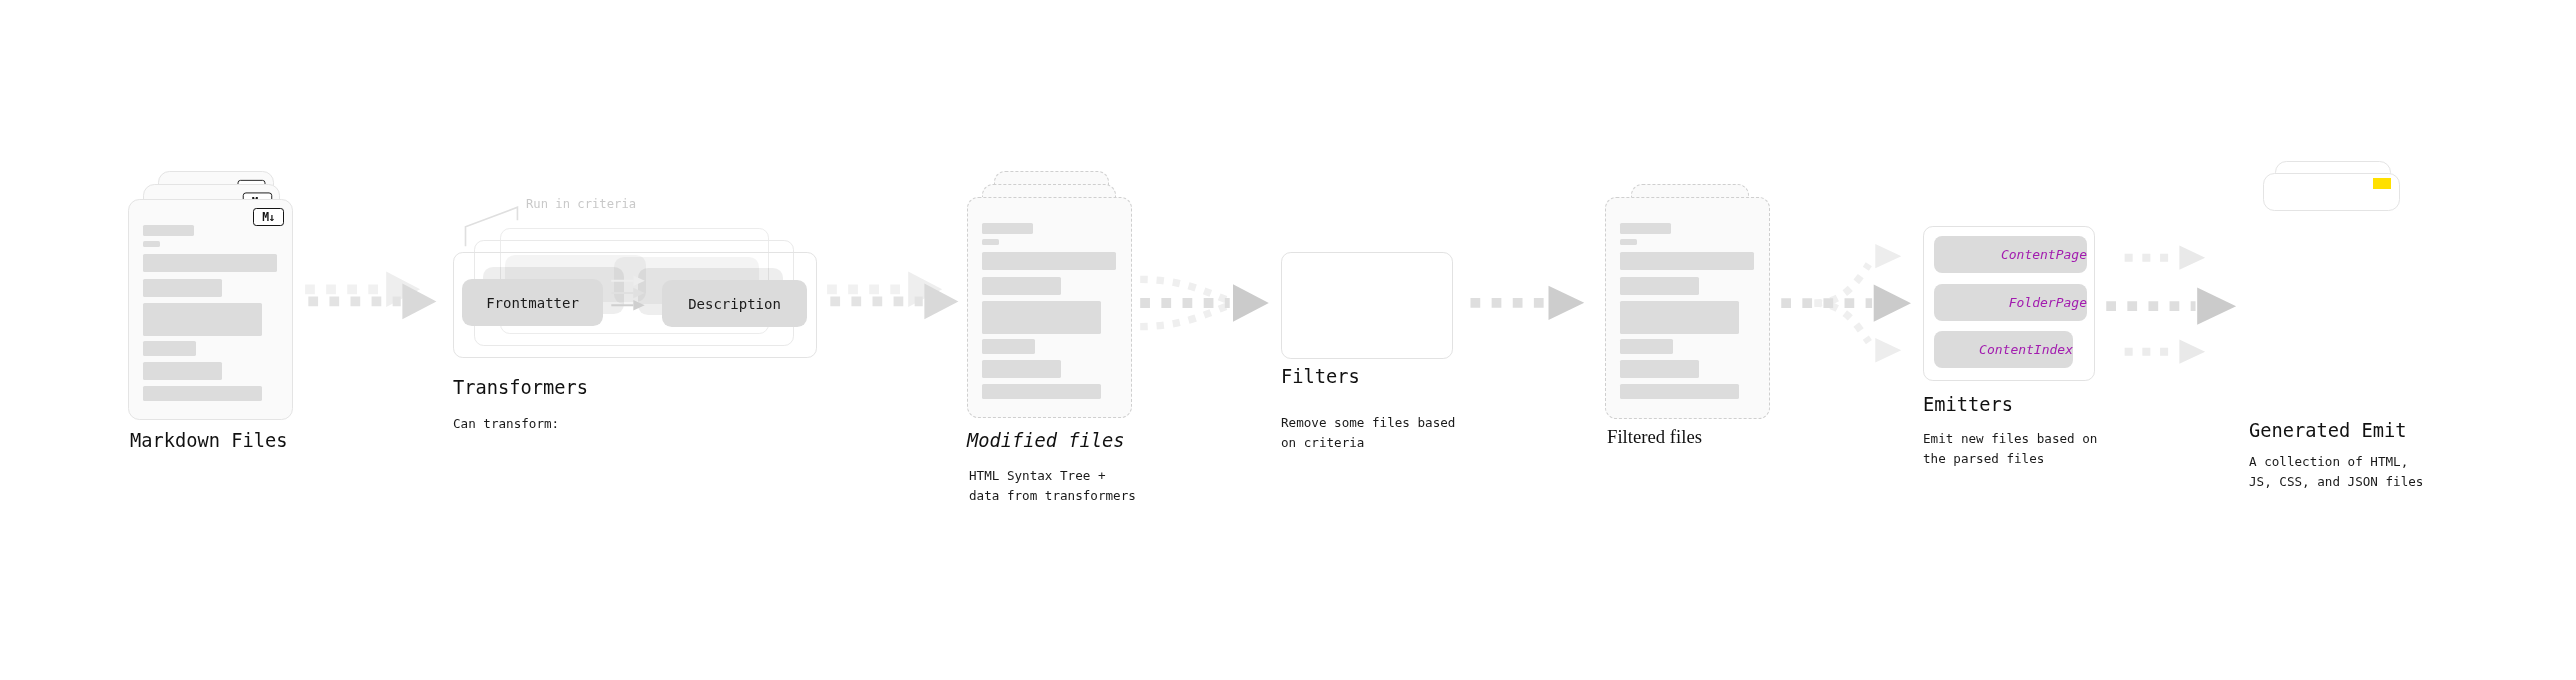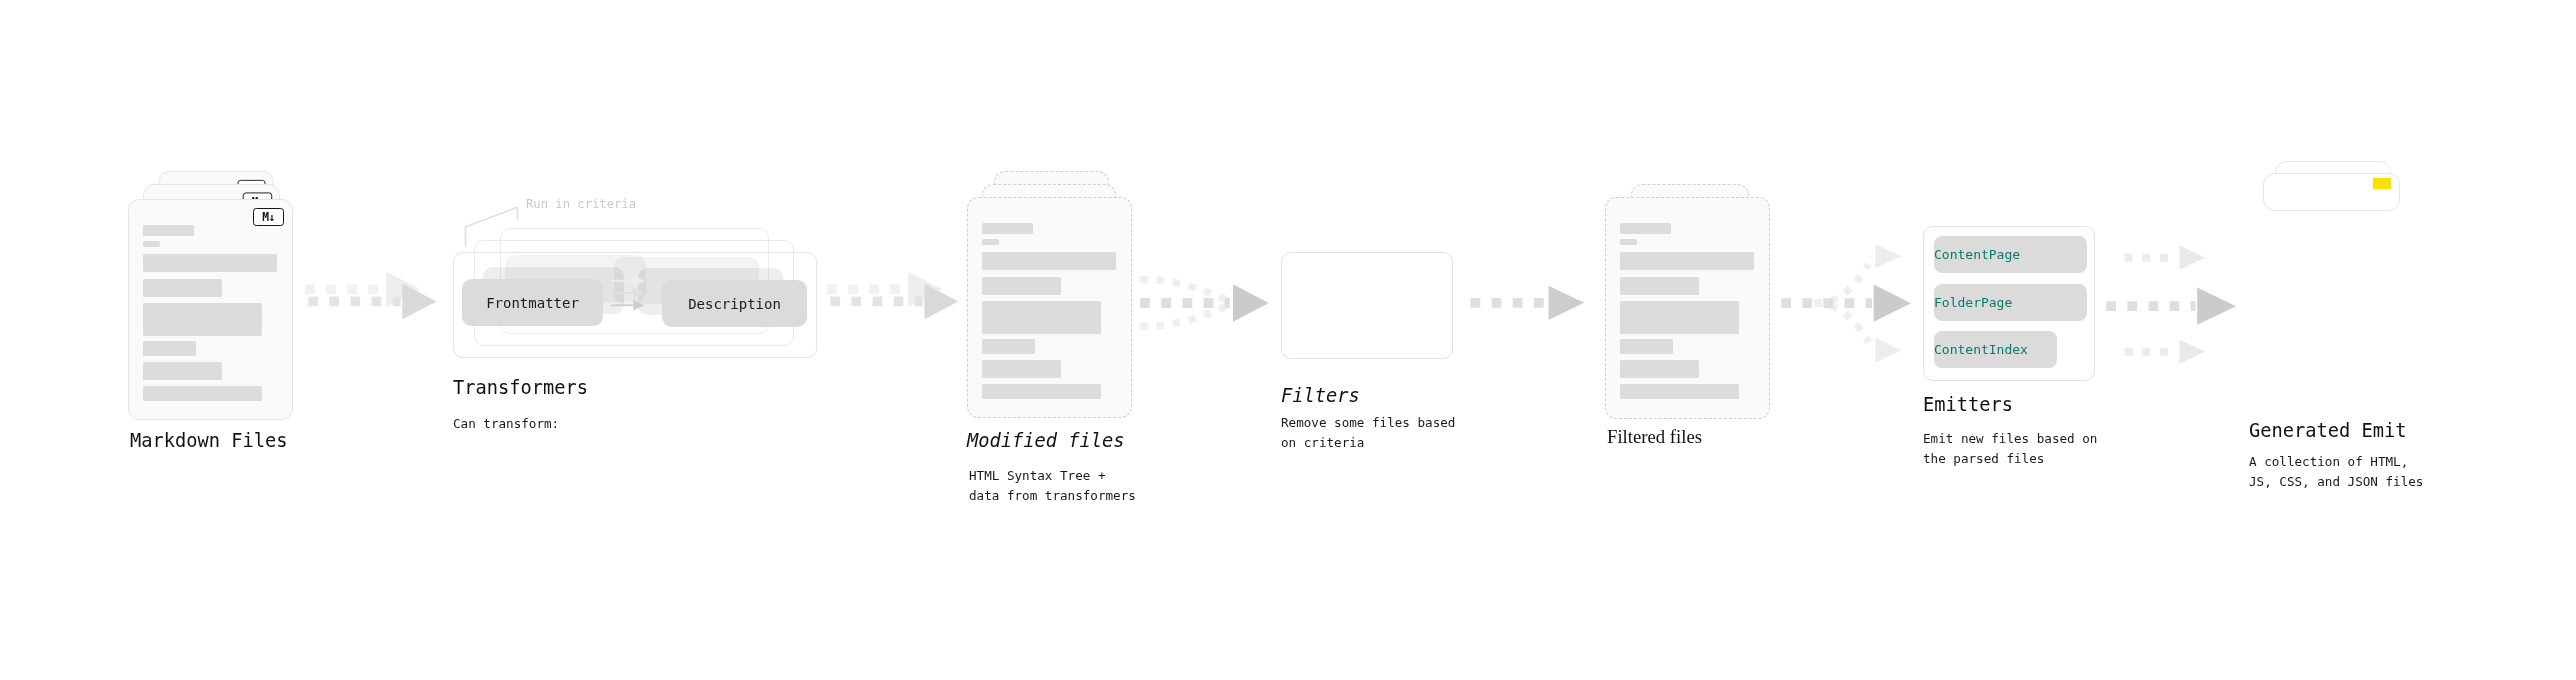--- a/index.html
+++ b/index.html
@@ -15,22 +15,22 @@
             border:1.6px solid #141414;border-radius:3.3px;display:flex;align-items:center;justify-content:center;
             font-size:11.4px;font-weight:bold;color:#141414;letter-spacing:-0.8px;}
   
   .tbox{position:absolute;border:1.6px solid #e5e5e5;border-radius:9.8px;background:transparent;}
   .pill{position:absolute;background:#dbdbdb;border-radius:9.8px;display:flex;align-items:center;justify-content:center;
         font-size:14px;color:#1b1b1b;}
   .ghost{position:absolute;border-radius:9.8px;}
   .g1{background:rgba(0,0,0,0.065);}
   .g2{background:rgba(0,0,0,0.045);}
   .panel{position:absolute;background:#ffffff;border:1.6px solid #e2e2e2;border-radius:9.8px;}
-  .pill-sm{position:absolute;background:#dbdbdb;border-radius:8.1px;display:flex;align-items:center;justify-content:flex-start;
-           font-size:13px;color:#0f766e;}
+  .pill-sm{position:absolute;background:#dbdbdb;border-radius:8.1px;display:flex;align-items:center;justify-content:flex-end;
+           font-size:13px;color:#a21caf;font-style:italic;}
   .title{position:absolute;font-size:18.7px;line-height:24.4px;font-weight:500;color:#111;white-space:nowrap;}
   .desc{position:absolute;font-size:12.6px;line-height:20.3px;color:#1a1a1a;white-space:pre-line;}
   .bullet{font-size:12.6px;line-height:22px;color:#1a1a1a;white-space:nowrap;}
   .note{position:absolute;font-size:12.2px;color:#c9c9c9;white-space:nowrap;}
   svg.arrow{position:absolute;overflow:visible;}
   
   .css-badge{position:absolute;top:15px;right:8.1px;width:18px;text-align:center;}
   .css-badge .txt{font-size:6.5px;font-weight:bold;color:#222;line-height:6.5px;display:block;}
   .css-badge .ubar{height:2.4px;background:#2962ff;margin-top:0.8px;border-radius:0.8px;}
   .js-badge{position:absolute;top:4.1px;right:8.1px;width:18px;height:10.6px;background:#ffe000;}
@@ -134,21 +134,21 @@
 data from transformers</div>
 
   <svg class="arrow" style="left:1132px;top:268px;" width="145" height="70" viewBox="0 0 178 86">
     <path d="M 10,14 C 60,14 88,28 116,39" fill="none" stroke="#efefef" stroke-width="9" stroke-dasharray="9 11"></path>
     <path d="M 10,72 C 60,72 88,58 116,47" fill="none" stroke="#efefef" stroke-width="9" stroke-dasharray="9 11"></path>
     <line x1="10" y1="43" x2="120" y2="43" stroke="#dedede" stroke-width="12" stroke-dasharray="12 14"></line>
     <polygon points="124,20 124,66 168,43" fill="#cbcbcb"></polygon>
   </svg>
 
   <div class="panel" style="left:1281px;top:252px;width:170px;height:105px;"></div>
-  <div class="title" style="left:1281px;top:384px;font-style:italic;">Filters</div>
+  <div class="title" style="left:1281px;top:365px;">Filters</div>
   <div class="desc" style="left:1281px;top:413px;">Remove some files based
 on criteria</div>
 
   <svg class="arrow" style="left:1464px;top:276px;" width="130" height="52" viewBox="0 0 160 64">
     <line x1="8" y1="33" x2="102" y2="33" stroke="#dedede" stroke-width="12" stroke-dasharray="12 14"></line>
     <polygon points="104,12 104,54 148,33" fill="#cdcdcd"></polygon>
   </svg>
 
   <div class="card dashed" style="left:1631px;top:184px;width:116px;height:36px;"></div>
   <div class="card dashed" style="left:1605px;top:197px;width:163px;height:220px;">
@@ -172,21 +172,21 @@
     <polygon points="118,57 118,103 164,80" fill="#cbcbcb"></polygon>
   </svg>
 
   <div class="panel" style="left:1923px;top:226px;width:170px;height:153px;"></div>
   <div class="pill-sm" style="left:1934px;top:236px;width:153px;height:37px;">
       <span>ContentPage</span>
     </div>
   <div class="pill-sm" style="left:1934px;top:284px;width:153px;height:37px;">
       <span>FolderPage</span>
     </div>
-  <div class="pill-sm" style="left:1934px;top:331px;width:123px;height:37px;">
+  <div class="pill-sm" style="left:1934px;top:331px;width:139px;height:37px;">
       <span>ContentIndex</span>
     </div>
   <div class="title" style="left:1923px;top:393px;">Emitters</div>
   <div class="desc" style="left:1923px;top:429px;">Emit new files based on
 the parsed files</div>
 
   <svg class="arrow" style="left:2121px;top:244px;" width="91" height="29" viewBox="0 0 112 36">
     <line x1="4" y1="17" x2="70" y2="17" stroke="#ececec" stroke-width="10" stroke-dasharray="10 12"></line>
     <polygon points="72,2 72,32 104,17" fill="#e9e9e9"></polygon>
   </svg>

